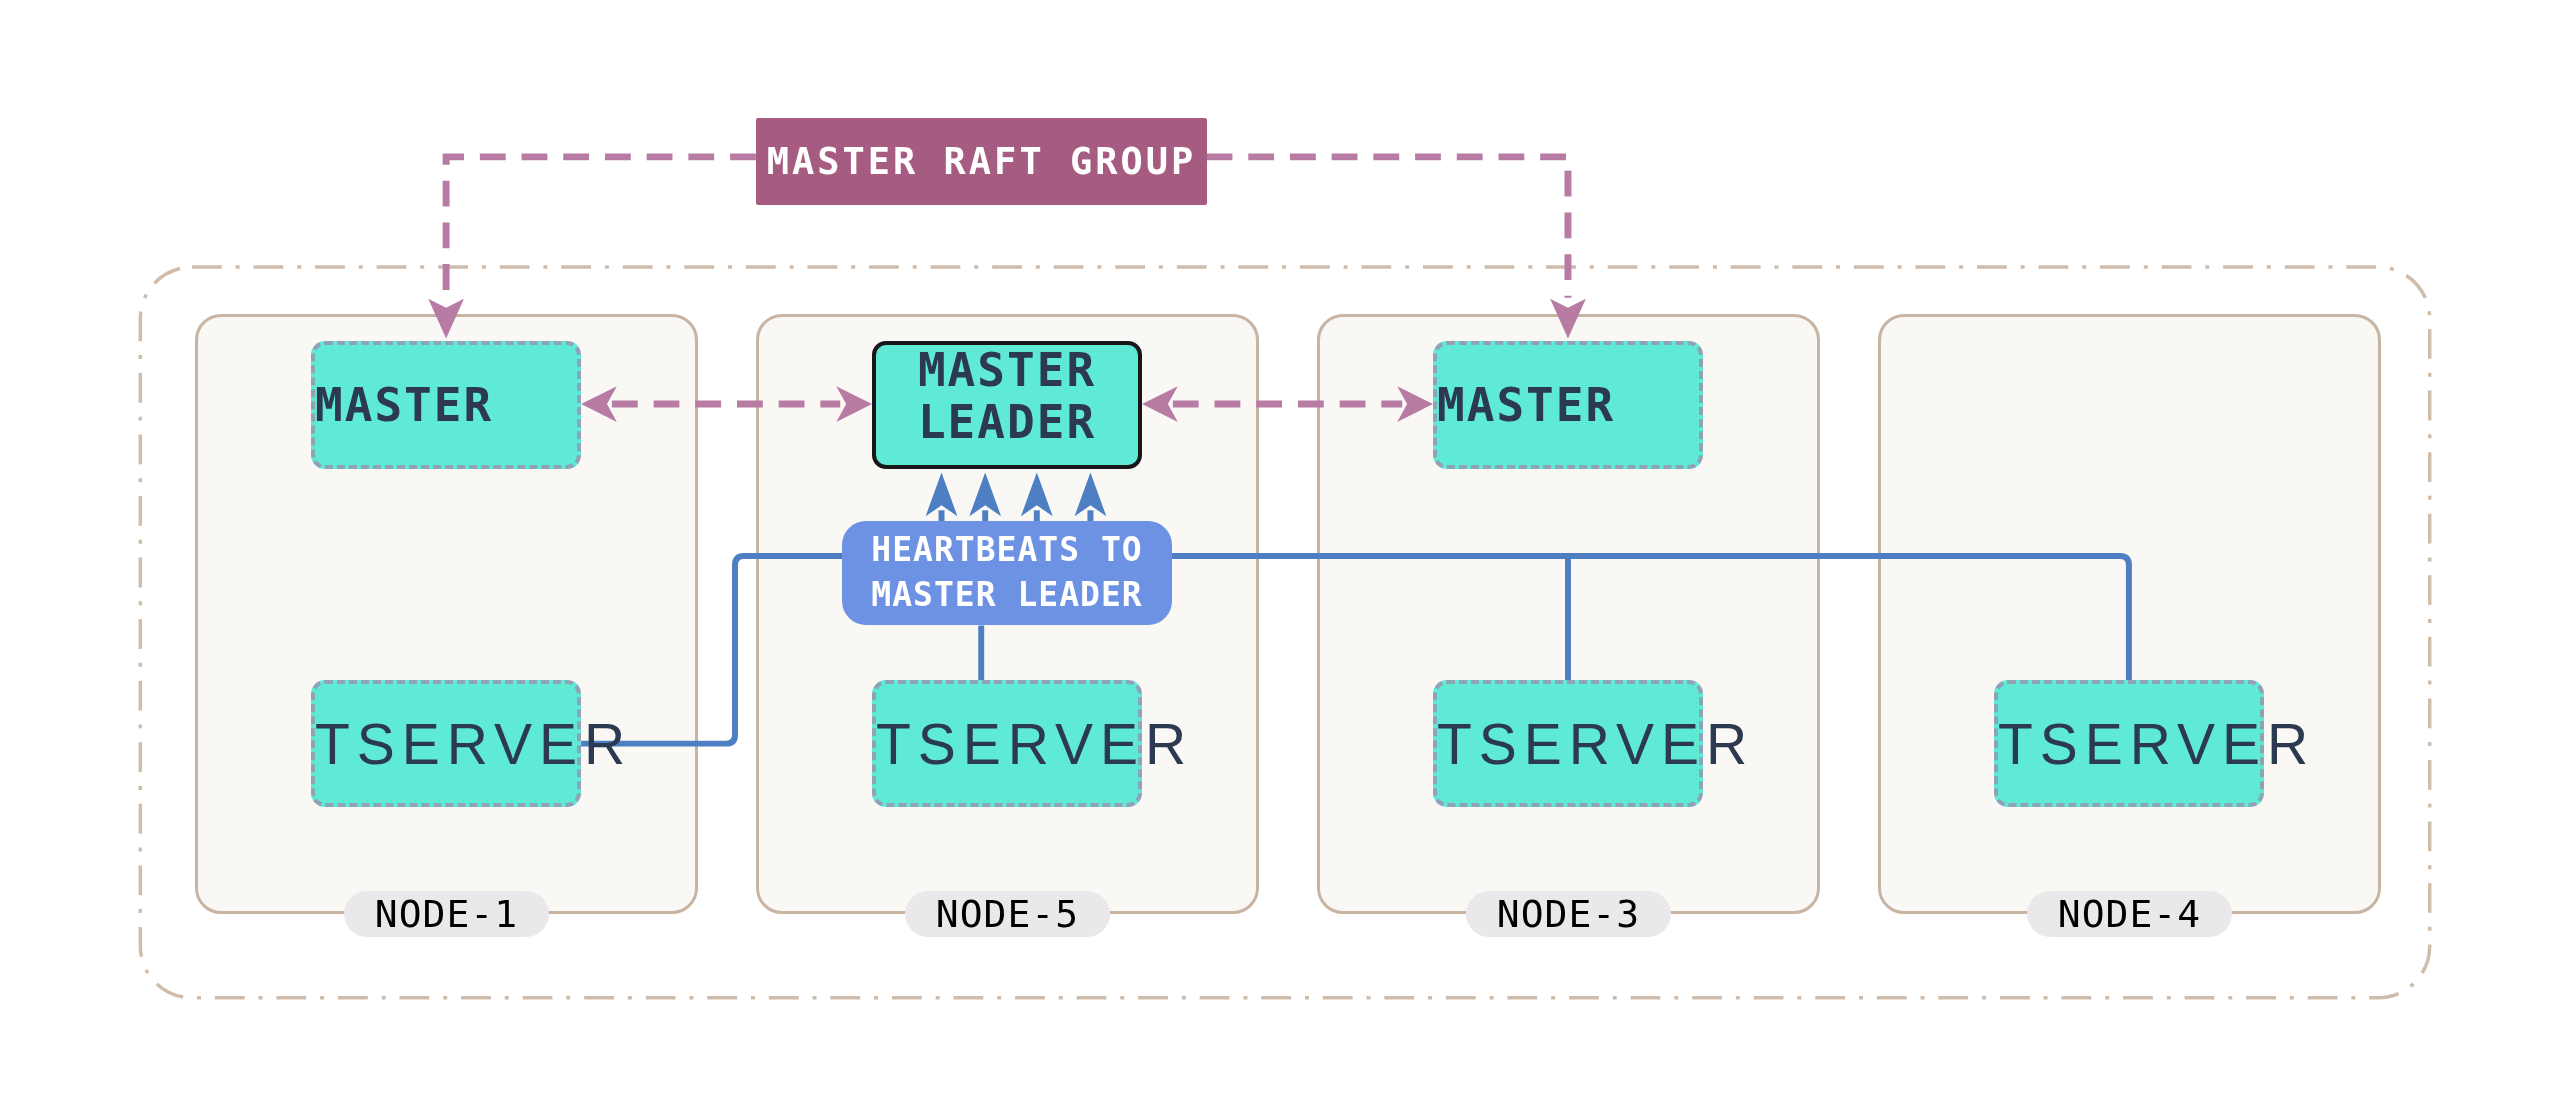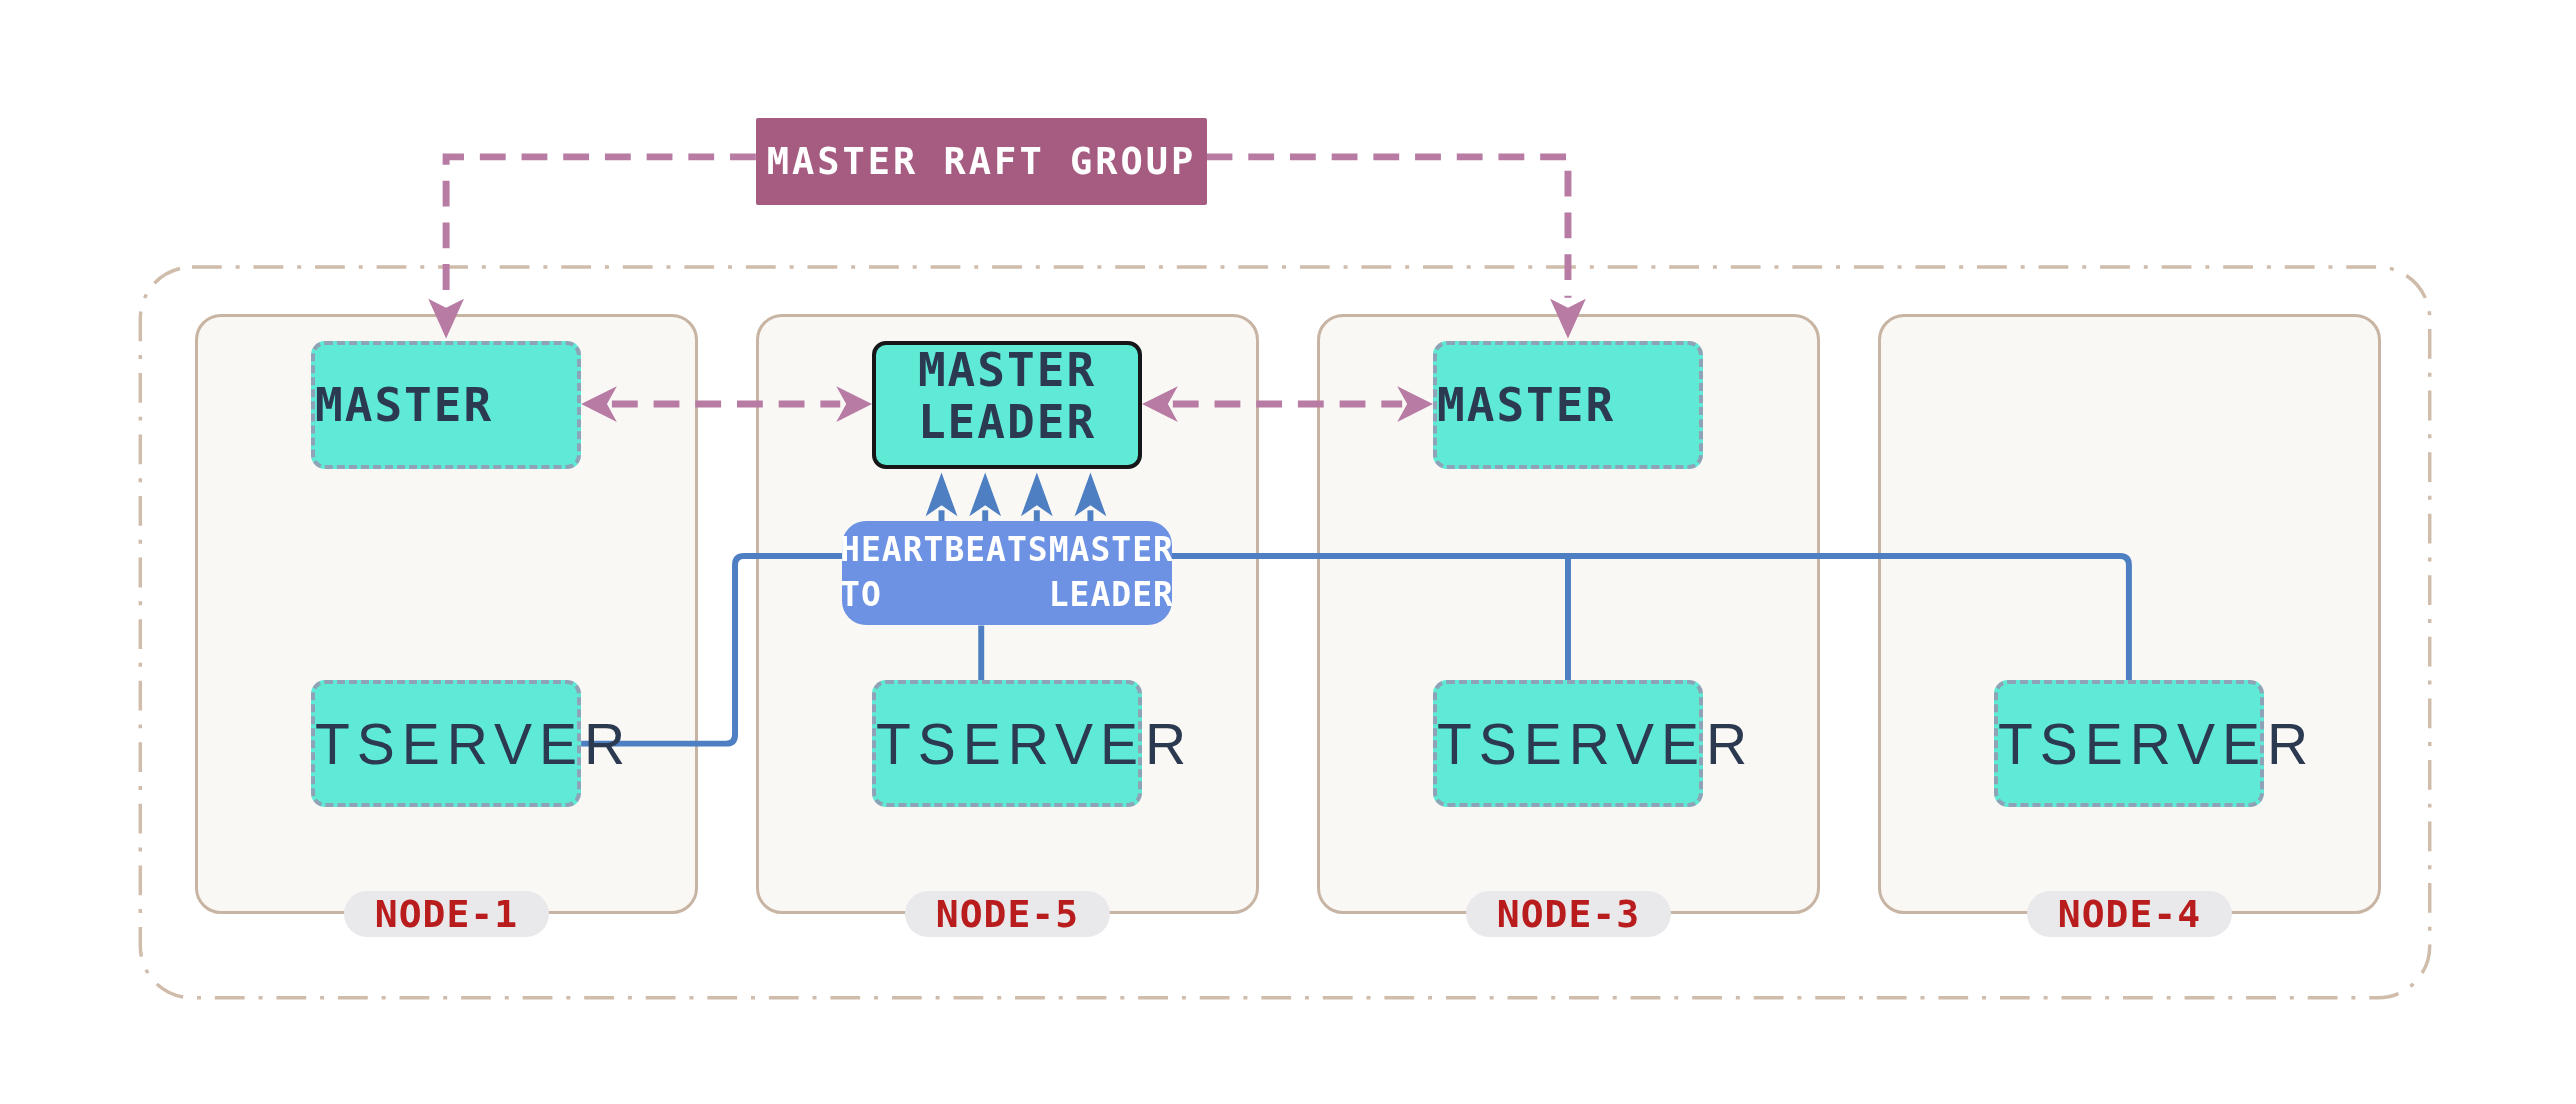--- a/index.html
+++ b/index.html
@@ -25,27 +25,27 @@
     font-family:"Liberation Sans","DejaVu Sans",sans-serif;font-weight:400;
     font-size:57px;letter-spacing:7px;color:#2b3a50;
   }
   .raft-badge{
     position:absolute;left:756px;top:118px;width:451px;height:87px;z-index:3;
     background:#a65c80;border-radius:2px;display:flex;align-items:center;justify-content:center;
     color:#ffffff;font-weight:700;font-size:37px;letter-spacing:3px;
   }
   .hb-badge{
     position:absolute;left:842px;top:521px;width:330px;height:104px;z-index:3;
-    background:#6d92e4;border-radius:24px;display:flex;flex-direction:row;align-items:center;justify-content:center;
+    background:#6d92e4;border-radius:24px;display:flex;flex-direction:column;align-items:center;justify-content:center;
     color:#ffffff;font-weight:700;font-size:33px;letter-spacing:1px;line-height:1.35;
   }
   .pill{
     position:absolute;top:891px;width:205px;height:46px;z-index:3;
     background:#e9e9ec;border-radius:23px;display:flex;align-items:center;justify-content:center;
-    color:#b91c1c;font-weight:700;font-size:38px;letter-spacing:1px;
+    color:#000000;font-weight:400;font-size:38px;letter-spacing:1px;
   }
 </style>
 </head>
 <body>
 
 <div class="canvas">
 
   <div class="node" style="left:195px"></div>
   <div class="node" style="left:756px"></div>
   <div class="node" style="left:1317px"></div>

